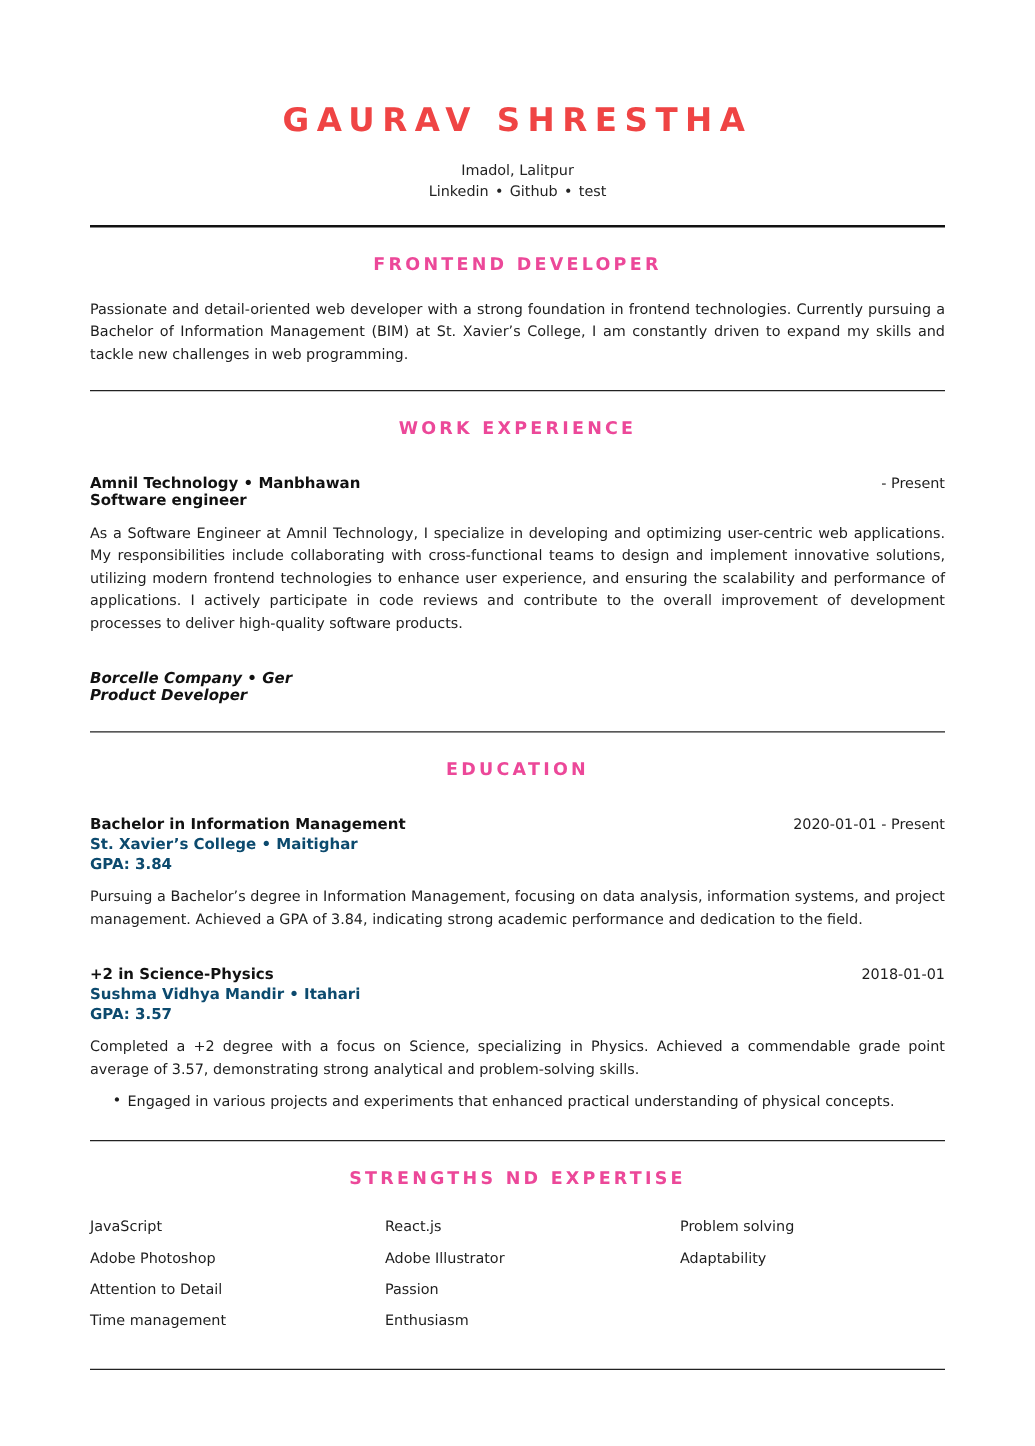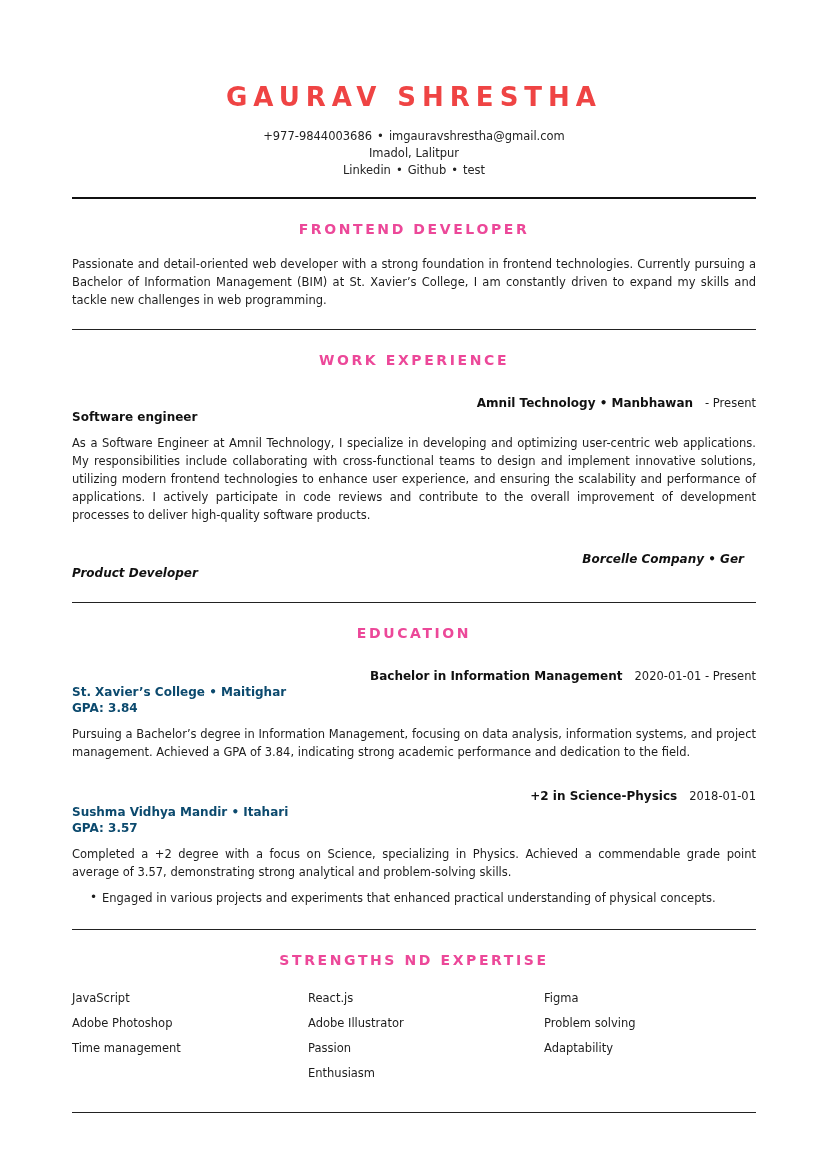--- a/index.html
+++ b/index.html
@@ -62,21 +62,21 @@
     line-height: 18px;
     text-align: justify;
     color: #1d1d1d;
     margin: 0 0 4px 0;
   }
   .entry {
     margin-top: 16px;
   }
   .entry-head {
     display: flex;
-    justify-content: flex-end;
+    justify-content: space-between;
     align-items: baseline;
     margin-top: 28px;
   }
   .entry-org {
     font-size: 12px;
     font-weight: 700;
     color: #111;
   }
   .entry-date {
     font-size: 11.5px;
@@ -144,23 +144,20 @@
   }
 </style>
 </head>
 <body>
 
 <div class="page">
 
   <div>
     <div class="name">GAURAV SHRESTHA</div>
     <div class="contact-line">
-      <span>+977-9844003686</span><span class="sep">•</span><span>imgauravshrestha@gmail.com</span>
-    </div>
-    <div class="contact-line">
       <span>Imadol, Lalitpur</span>
     </div>
     <div class="contact-line">
       <span>Linkedin</span><span class="sep">•</span><span>Github</span><span class="sep">•</span><span>test</span>
     </div>
   </div>
 
   <div class="rule-thick"></div>
 
   <div class="section-title">FRONTEND DEVELOPER</div>
@@ -223,30 +220,30 @@
   </div>
 
   <div class="rule-thin" style="margin-top:22px;"></div>
 
   <div class="section-title">STRENGTHS ND EXPERTISE</div>
 
   <div class="skills-grid">
     <div>
       <div class="skill">JavaScript</div>
       <div class="skill">Adobe Photoshop</div>
+      <div class="skill">Attention to Detail</div>
       <div class="skill">Time management</div>
     </div>
     <div>
       <div class="skill">React.js</div>
       <div class="skill">Adobe Illustrator</div>
       <div class="skill">Passion</div>
       <div class="skill">Enthusiasm</div>
     </div>
     <div>
-      <div class="skill">Figma</div>
       <div class="skill">Problem solving</div>
       <div class="skill">Adaptability</div>
     </div>
   </div>
 
   <div class="bottom-rule"></div>
 
 </div>
 
 </body></html>

